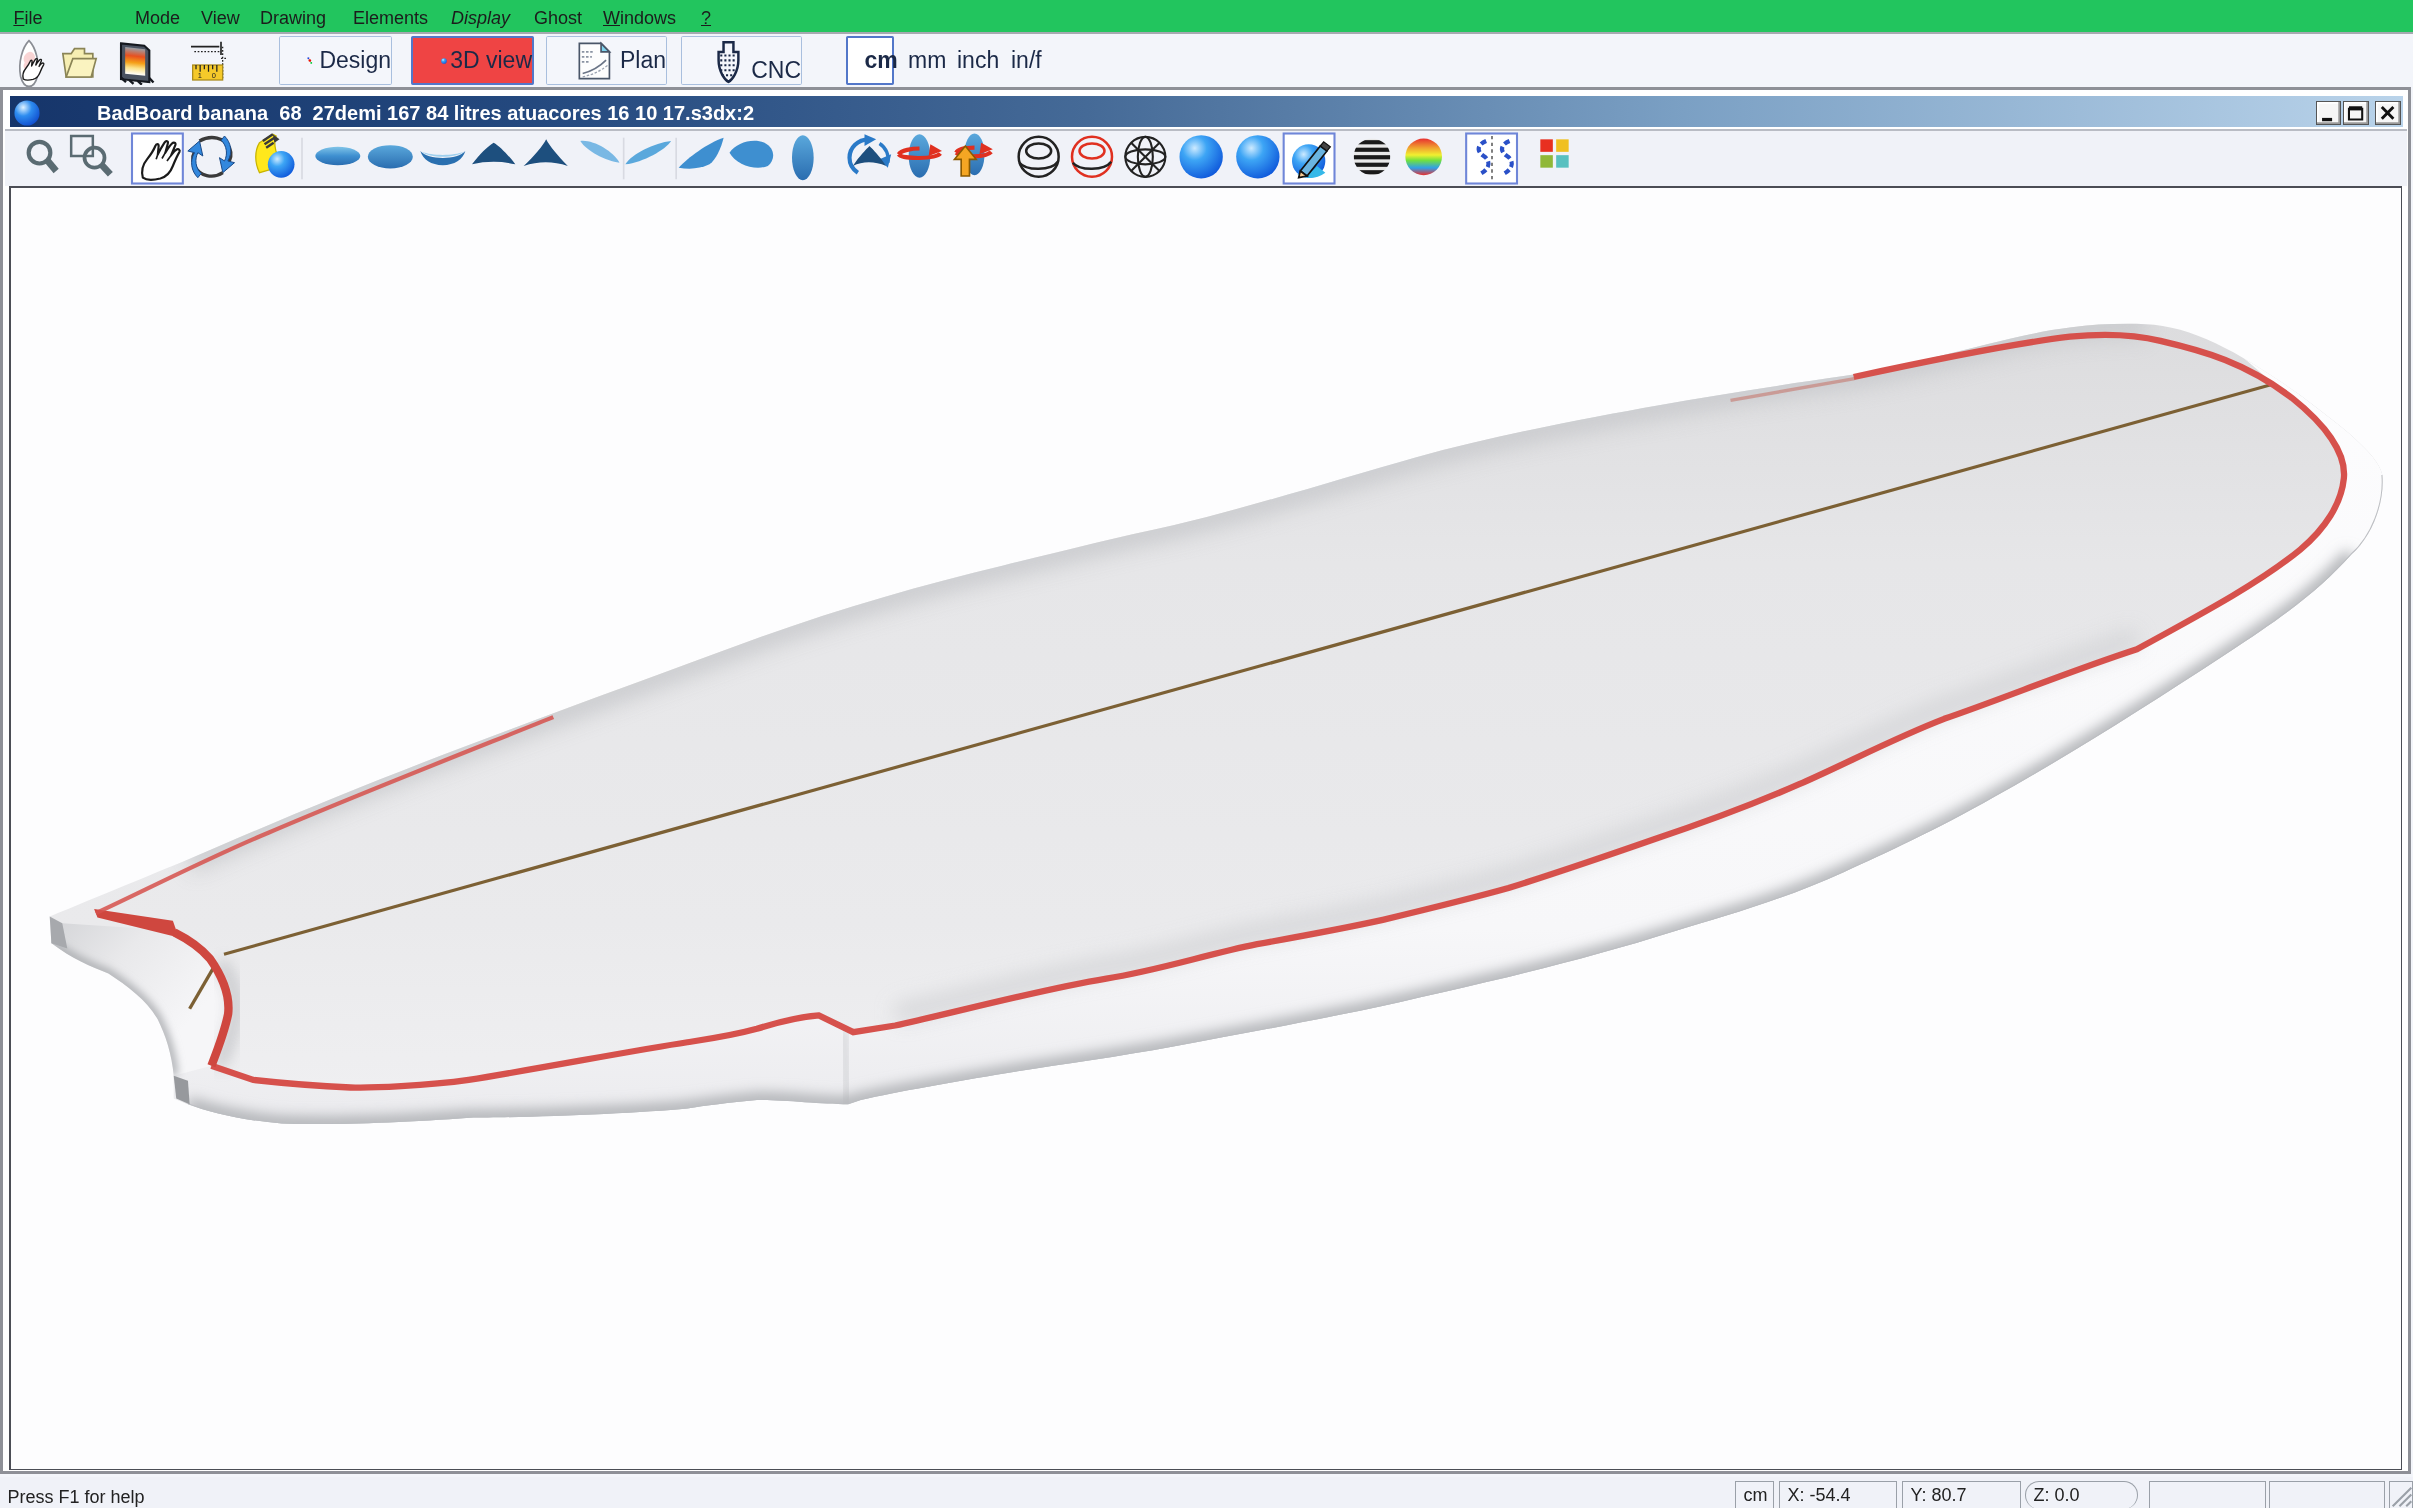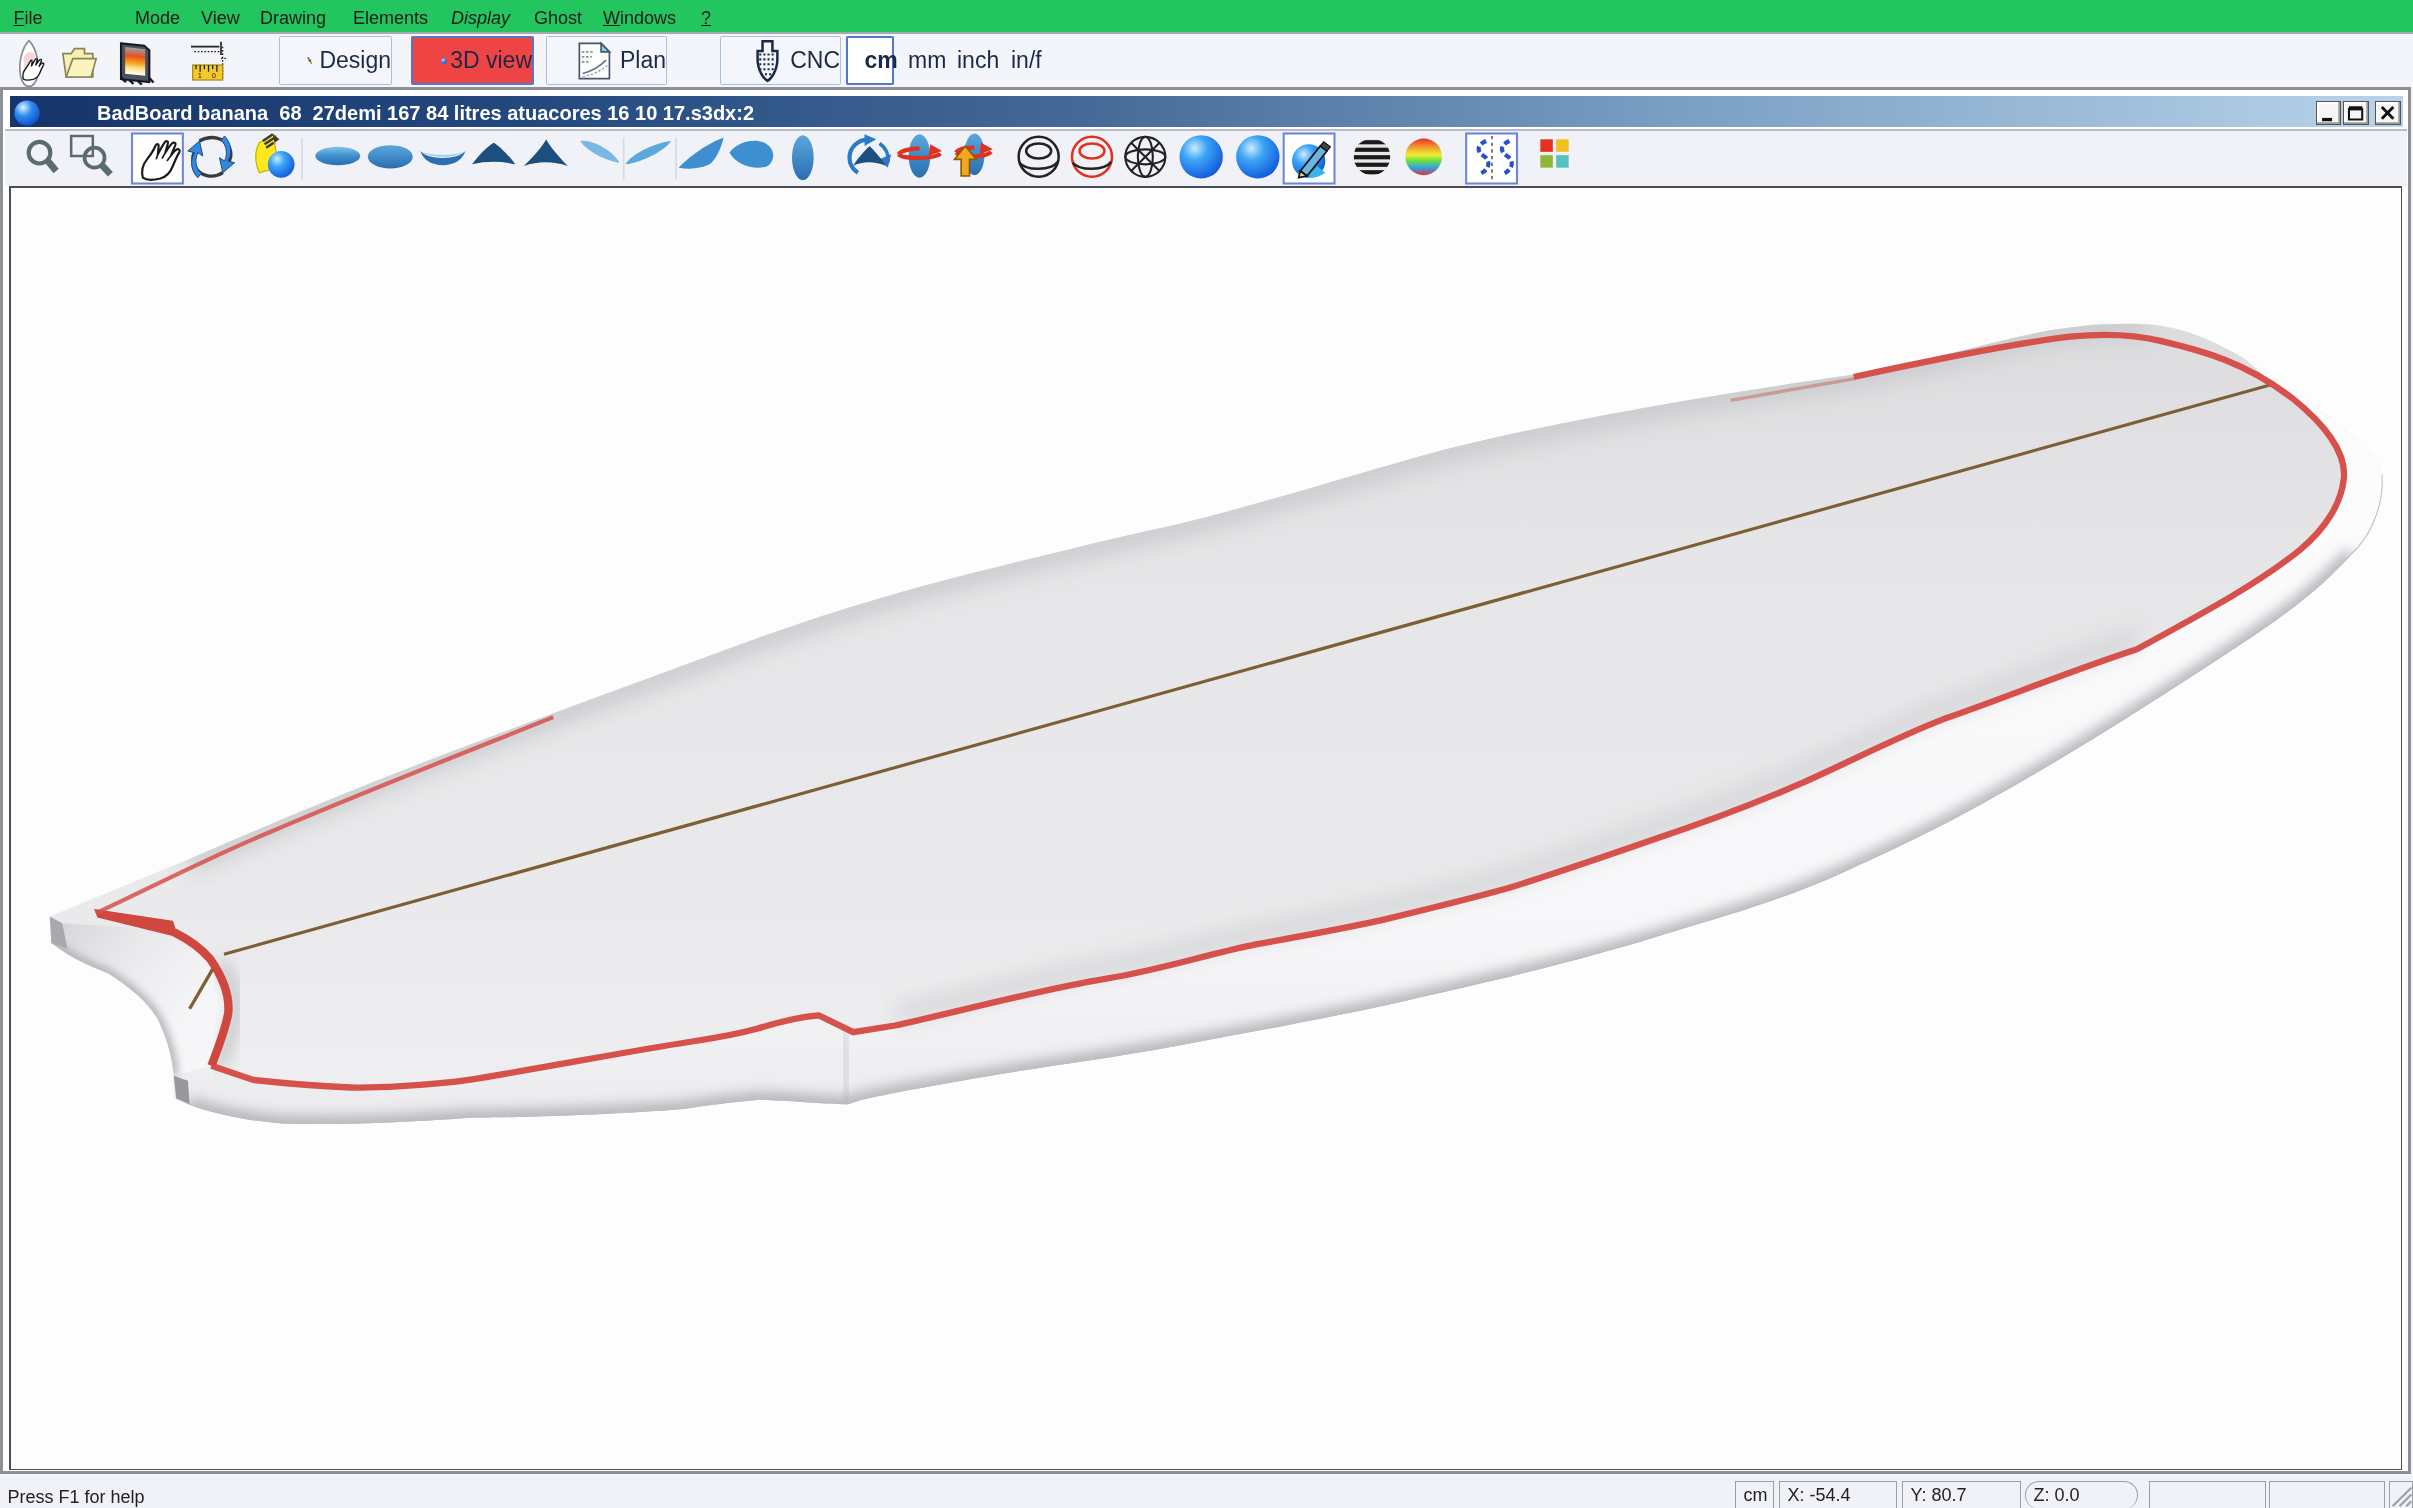--- a/index.html
+++ b/index.html
@@ -58,21 +58,21 @@
   <svg width="37" height="42" viewBox="0 0 44 50" style="margin-left:6.7px;">
     <path d="M4 4 h26 l10 10 v32 h-36 z" fill="#fdfdfd" stroke="#4a5668" stroke-width="2"></path>
     <path d="M30 4 l10 10 h-10 z" fill="#7fd4ef" stroke="#4a5668" stroke-width="2"></path>
     <path d="M7 14 h14 M7 20 h12 M7 26 h10" stroke="#8a93a2" stroke-width="2" stroke-dasharray="3 2"></path>
     <path d="M8 40 c8-2 18-6 28-16" stroke="#6a7486" stroke-width="2" fill="none"></path>
     <path d="M8 44 c10-2 20-6 30-14" stroke="#9aa2b0" stroke-width="1.5" fill="none" stroke-dasharray="3 2"></path>
   </svg>
   <span style="margin-left:7.5px;">Plan</span>
 </div>
 
-<div class="btn" style="left:720px;width:121px;border-width:0.8px;">
+<div class="btn" style="left:681px;width:121px;border-width:0.8px;align-items:flex-end;">
   <svg width="34" height="44" viewBox="0 0 40 52" style="margin-left:7.5px;">
     <path d="M14 2 h12 v12 h6 v10 c0 14 -8 24 -12 26 c-4 -2 -12 -12 -12 -26 v-10 h6 z" fill="none" stroke="#1b2947" stroke-width="3"></path>
     <path d="M10 18 h20 M10 24 h20 M10 30 h20 M10 36 h18 M12 42 h15" stroke="#1b2947" stroke-width="2.5" stroke-dasharray="2.5 2.5"></path>
   </svg>
   <span style="margin-left:6.7px;">CNC</span>
 </div>
 
 <div class="btn" style="left:846px;width:48px;border:2.5px solid #5377c9;background:#fff;justify-content:center;">
     <b>cm</b>
   </div>

